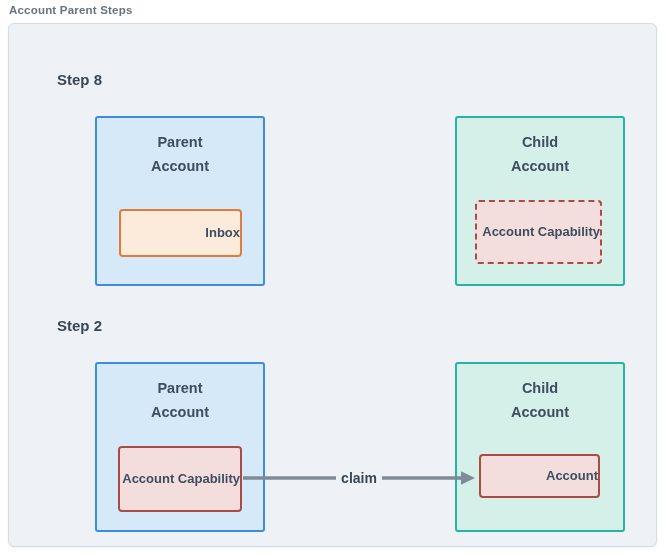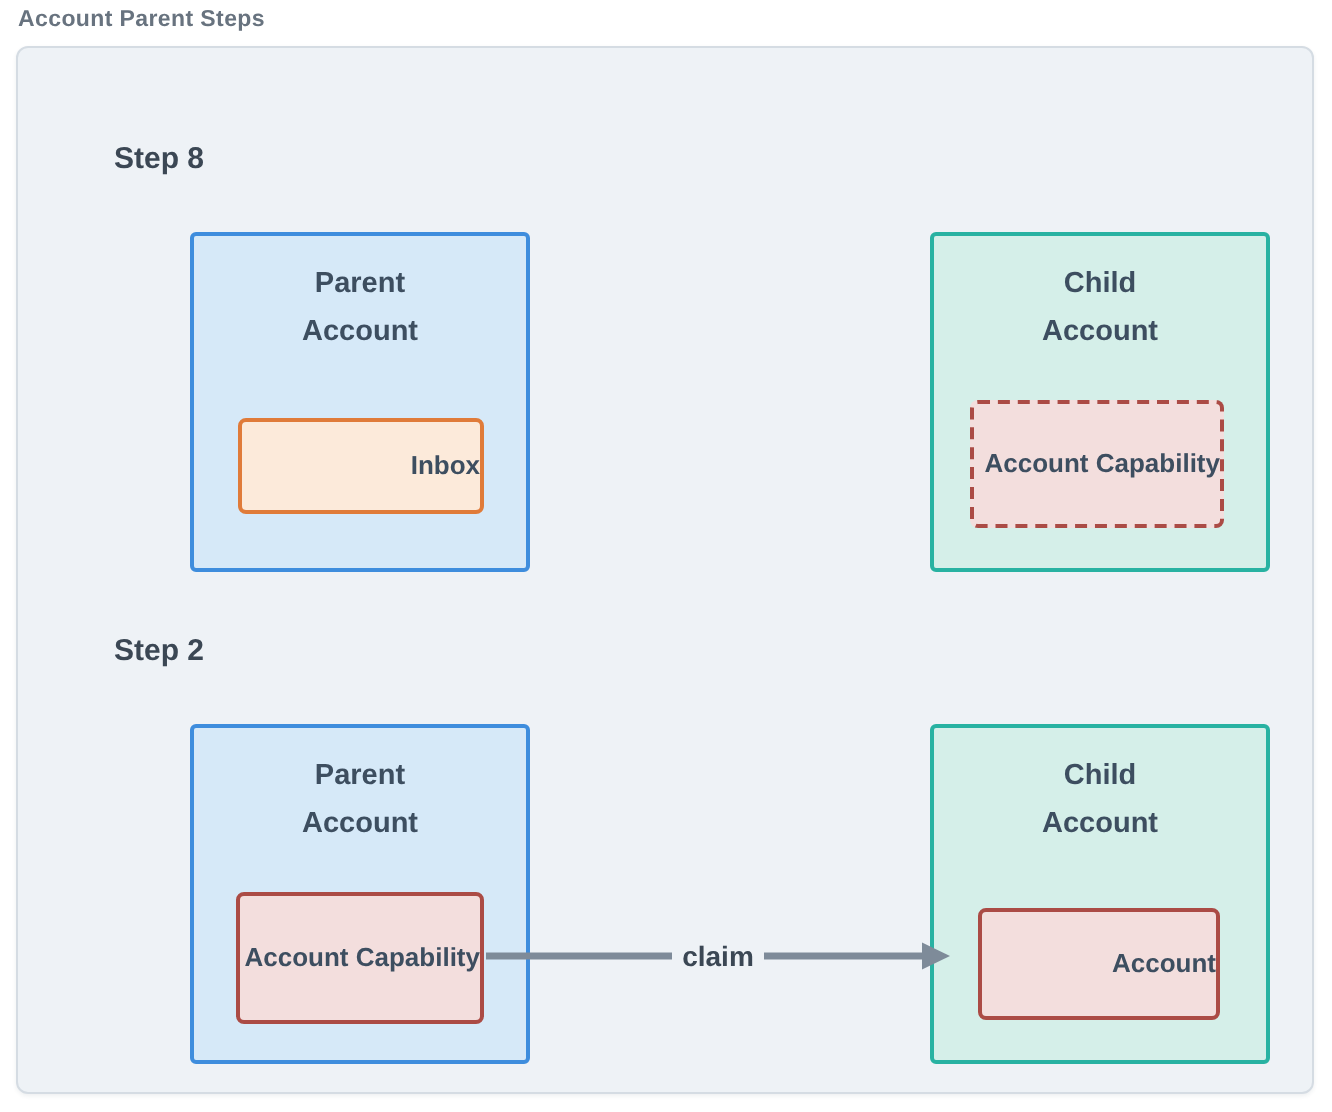--- a/index.html
+++ b/index.html
@@ -26,38 +26,38 @@
   }
   .step1-heading{top:47px;}
   .step2-heading{top:293px;}
   .account-box{
     position:absolute;width:170px;height:170px;
     border-radius:3px;box-sizing:border-box;border:2px solid;
   }
   .parent-box{background:var(--parent-bg);border-color:var(--parent-border);}
   .child-box{background:var(--child-bg);border-color:var(--child-border);}
   .row1{top:92px;} .row2{top:338px;}
-  .col-parent{left:86px;padding-left:17px;} .col-child{left:456px;padding-left:20px;}
+  .col-parent{left:86px;padding-left:17px;} .col-child{left:446px;padding-left:20px;}
   .account-box .box-title{
     position:absolute;top:12px;left:0;right:0;margin:0 auto;width:92px;
     text-align:center;font-size:14.5px;line-height:24px;
     color:var(--box-text);font-weight:600;
   }
   .inner-box{
     position:absolute;box-sizing:border-box;border-radius:4px;
     display:flex;align-items:center;justify-content:flex-end;text-align:center;
     font-size:13px;line-height:18px;font-weight:600;color:var(--box-text);
   }
   .inner-orange{background:var(--inbox-bg);border:2px solid var(--inbox-border);}
   .inner-red{background:var(--capability-bg);border:2px solid var(--capability-border);}
   .inner-red-dashed{background:var(--capability-bg);border:2px dashed var(--capability-border);}
   .s1-inbox{left:22px;top:91px;width:123px;height:48px;}
   .s1-capability{left:18px;top:82px;width:127px;height:64px;}
   .s2-capability{left:21px;top:82px;width:124px;height:66px;}
-  .s2-account{left:22px;top:90px;width:121px;height:56px;}
+  .s2-account{left:22px;top:90px;width:121px;height:44px;}
   .arrow-wrap{
     position:absolute;left:234px;width:232px;height:24px;
     display:flex;align-items:center;justify-content:center;
   }
   .arrow1{top:196px;} .arrow2{top:442px;}
   .arrow-wrap svg{position:absolute;left:0;top:0;}
   .arrow-label{
     position:relative;z-index:2;
     background:var(--container-bg);padding:0 5px;
     font-size:14px;font-weight:600;color:var(--heading-text);

